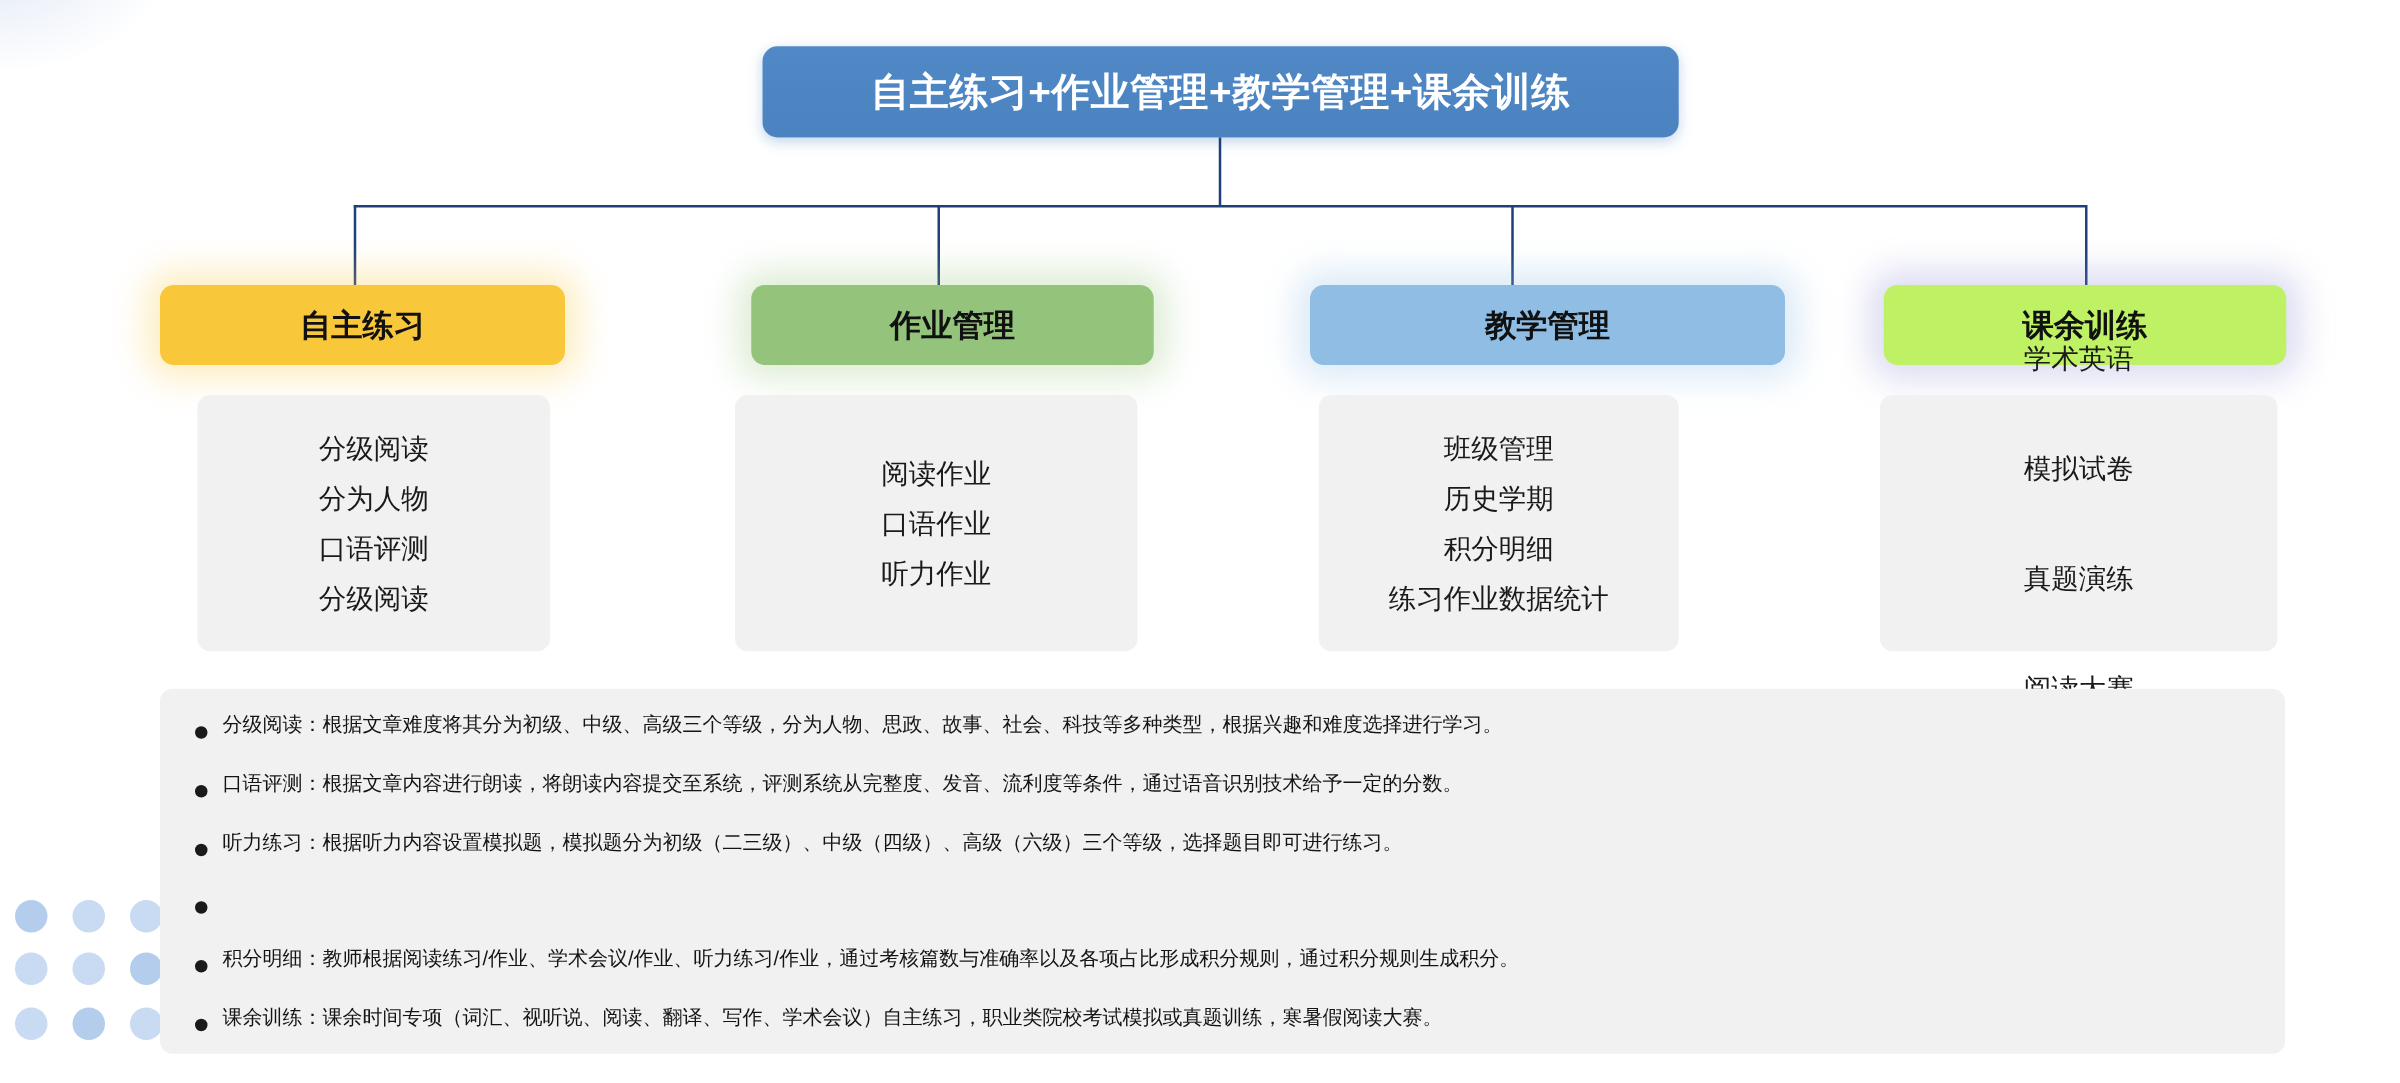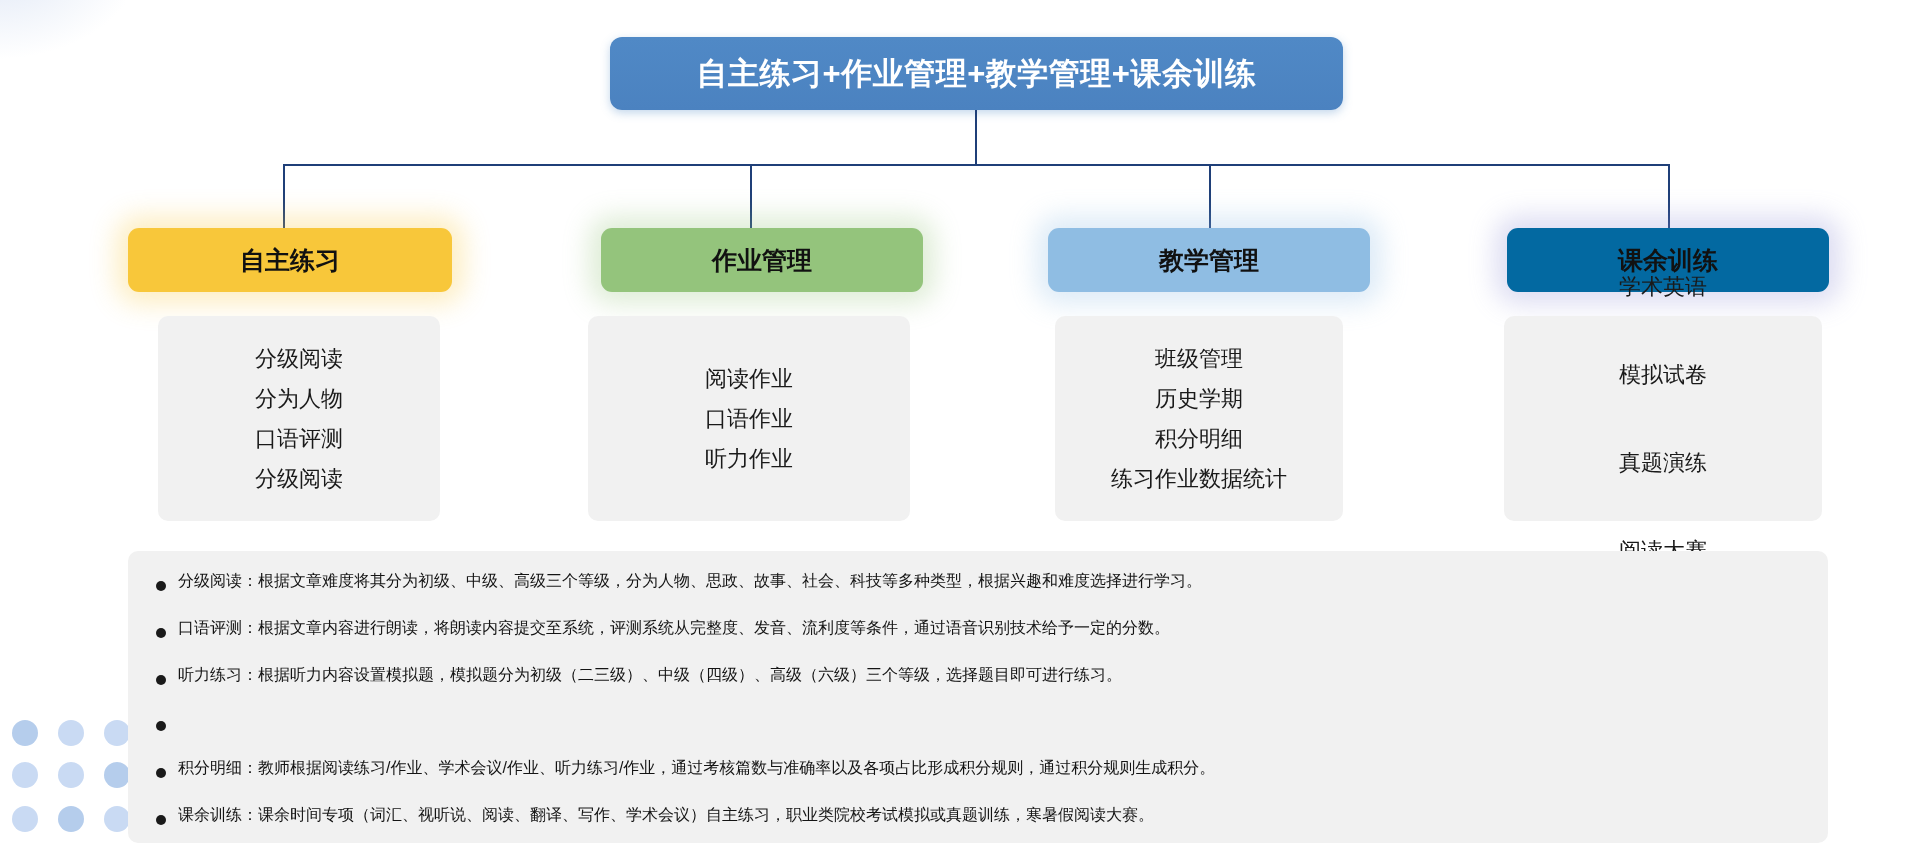--- a/index.html
+++ b/index.html
@@ -45,21 +45,21 @@
 
   
   .cat-box{
     position:absolute;height:64px;border-radius:11px;
     display:flex;align-items:center;justify-content:center;
   }
   .cat-box span{font-size:25px;font-weight:bold;color:#111111;white-space:nowrap;}
   .cat-0{background:#f8c73a;box-shadow:0 0 26px 12px rgba(248,199,58,.30);}
   .cat-1{background:#94c47c;box-shadow:0 0 26px 12px rgba(148,196,124,.30);}
   .cat-2{background:#8fbde3;box-shadow:0 0 26px 12px rgba(143,189,227,.30);}
-  .cat-3{background:#0369a1;box-shadow:0 0 26px 12px rgba(144,144,212,.30);}
+  .cat-3{background:#bef264;box-shadow:0 0 26px 12px rgba(144,144,212,.30);}
 
   
   .sub-panel{
     position:absolute;
     background:#f1f1f1;border-radius:10px;
     display:flex;flex-direction:column;align-items:center;justify-content:center;
     padding:14px 0;box-sizing:border-box;
   }
   .sub-item{
     font-size:22px;color:#1a1a1a;line-height:1.0;
@@ -111,21 +111,21 @@
   <div class="conn conn-v" style="left:750px;top:164px;height:64px;"></div>
   <div class="conn conn-v" style="left:1209px;top:164px;height:64px;"></div>
   <div class="conn conn-v" style="left:1668px;top:164px;height:64px;"></div>
 
   <div class="cat-box cat-0" style="left:128px;top:228px;width:324px;">
     <span>自主练习</span>
   </div>
   <div class="cat-box cat-1" style="left:589px;top:228px;width:322px;margin-left:12px;">
     <span>作业管理</span>
   </div>
-  <div class="cat-box cat-2" style="left:1048px;top:228px;width:322px;">
+  <div class="cat-box cat-2" style="left:1048px;top:228px;width:380px;">
     <span>教学管理</span>
   </div>
   <div class="cat-box cat-3" style="left:1507px;top:228px;width:322px;">
     <span>课余训练</span>
   </div>
 
   <div class="sub-panel" style="left:158px;top:316px;width:282px;height:205px;">
     <div class="sub-item">分级阅读</div>
     <div class="sub-item">分为人物</div>
     <div class="sub-item">口语评测</div>

